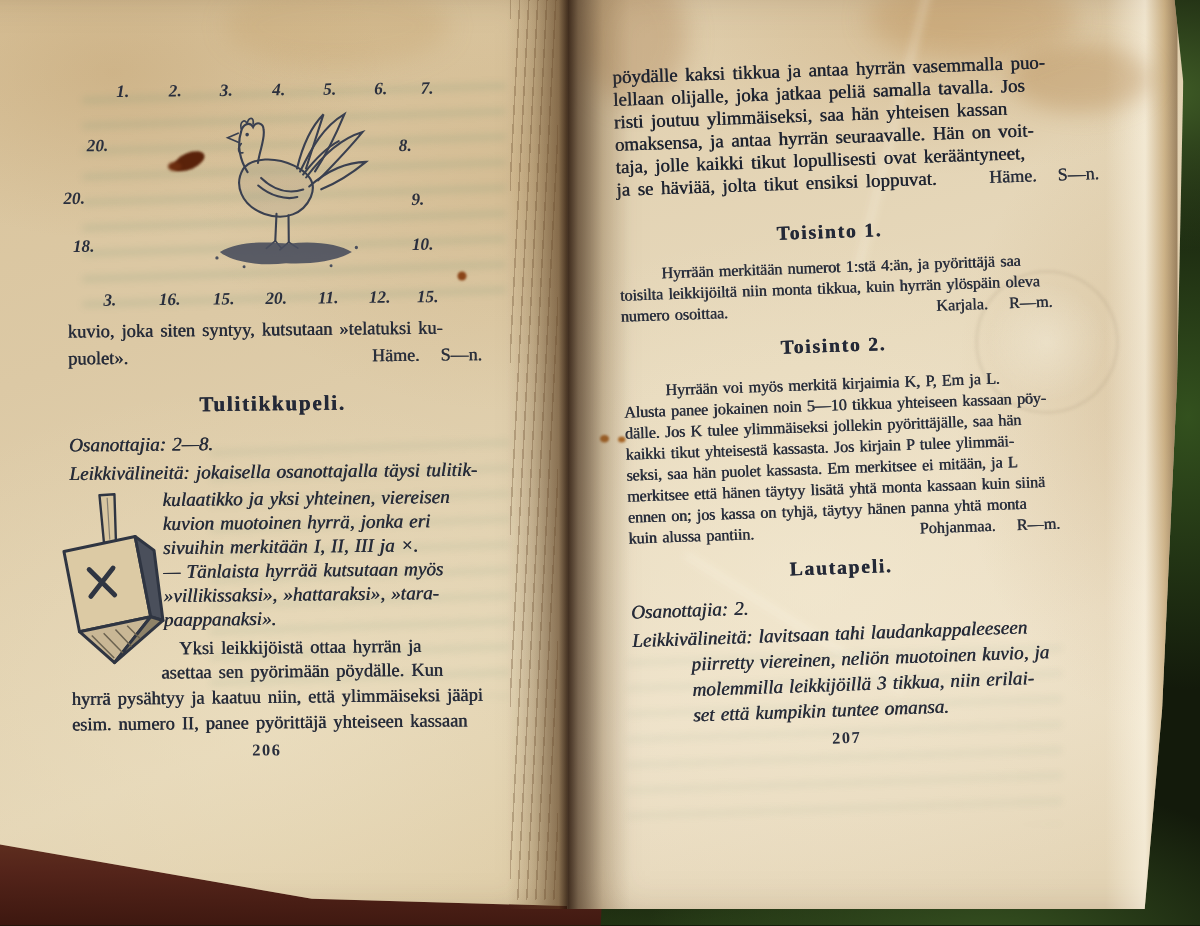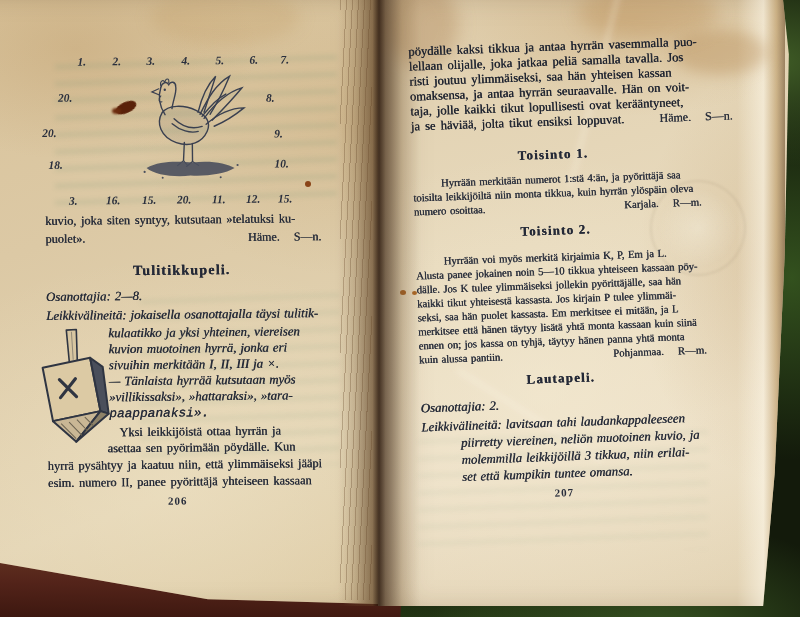--- a/index.html
+++ b/index.html
@@ -152,21 +152,21 @@
 
       <div class="heading h-left" style="left:-14px;top:264px;">Tulitikkupeli.</div>
       <div class="line lp-it" style="left:0;top:290px;">Osanottajia: 2—8.</div>
 
       <div class="line lp-it" style="left:0;top:309px;">Leikkivälineitä: jokaisella osanottajalla täysi tulitik-</div>
       <div class="line lp-it" style="left:62px;top:327px;">kulaatikko ja yksi yhteinen, viereisen</div>
       <div class="line lp-it" style="left:62px;top:343px;">kuvion muotoinen hyrrä, jonka eri</div>
       <div class="line lp-it" style="left:62px;top:359px;">sivuihin merkitään I, II, III ja ×.</div>
       <div class="line lp-it" style="left:62px;top:375px;">— Tänlaista hyrrää kutsutaan myös</div>
       <div class="line lp-it" style="left:62px;top:391px;">»villikissaksi», »hattaraksi», »tara-</div>
-      <div class="line lp-it" style="left:62px;top:407px;font-family:Liberation Mono, monospace;">paappanaksi».</div>
+      <div class="line lp-it" style="left:62px;top:407px;">paappanaksi».</div>
 
       <svg class="illu" style="left:-8px;top:328px;transform:rotate(-3deg);" width="72" height="118" viewBox="0 0 72 118">
         <g stroke="#2f3542" stroke-width="2" stroke-linejoin="round">
           <path d="M31,2 L41,2 L40,34 L32,34 Z" fill="#d8c6a0" stroke-width="1.6"></path>
           <path d="M36,4 L36,32" stroke-width="0.8" opacity="0.5"></path>
           <polygon points="5,38 53,31 60,85 12,92" fill="#dccaa4"></polygon>
           <polygon points="53,31 65,41 68,88 60,85" fill="#4a4f5b"></polygon>
           <polygon points="12,92 60,85 34,114" fill="#c9b795"></polygon>
           <polygon points="60,85 68,88 34,114" fill="#8e8268"></polygon>
           <g stroke-width="1" stroke="#6b6250">

